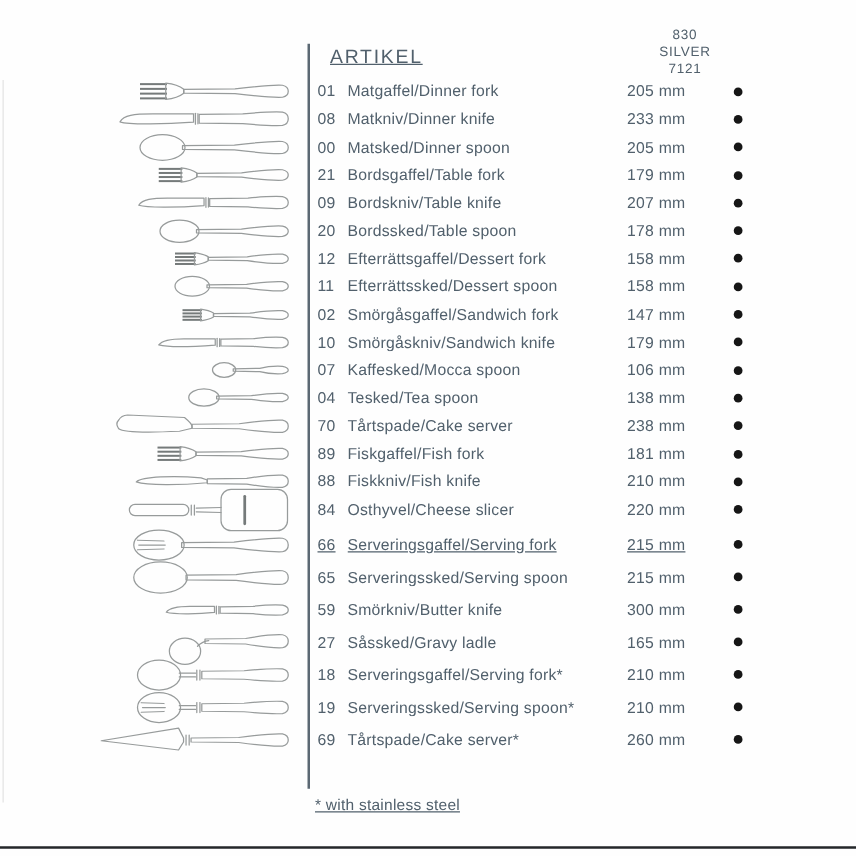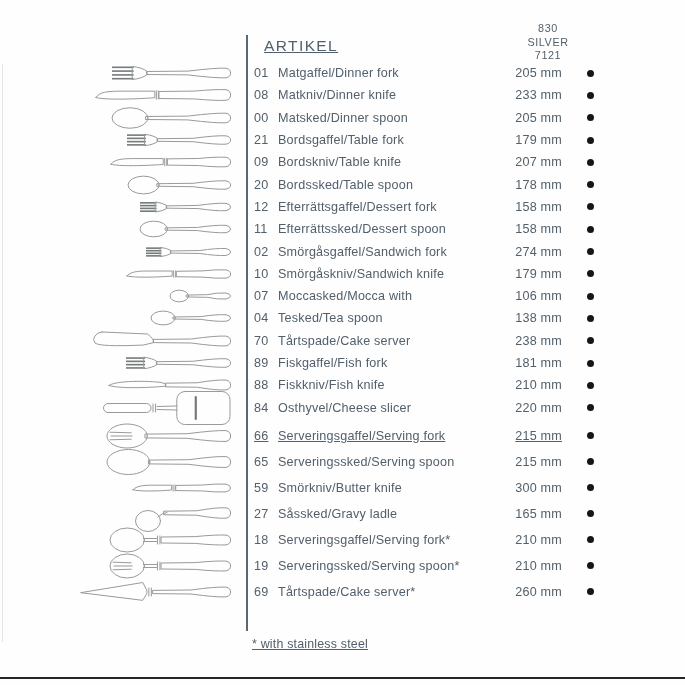--- a/index.html
+++ b/index.html
@@ -26,21 +26,21 @@
     font-size:10.8px;line-height:13.5px;letter-spacing:.6px;color:var(--ink);
   }
   .rows{position:absolute;left:0;top:62px;right:0;}
   .row{display:flex;align-items:center;height:22.3px;padding-right:67px;font-size:12.6px;letter-spacing:.2px;}
   .row:nth-child(n+17){height:26px;}
   .row:nth-child(17){margin-top:4px;text-decoration:underline;}
   .cell-art{flex:0 0 247px;width:247px;position:relative;height:100%;}
   .cell-art svg{position:absolute;right:10px;top:50%;transform:translateY(-50%);overflow:visible;}
   .cell-code{flex:0 0 24px;padding-left:7px;white-space:nowrap;}
   .cell-name{flex:1;white-space:nowrap;overflow:hidden;}
-  .cell-size{flex:0 0 74px;text-align:right;white-space:nowrap;}
+  .cell-size{flex:0 0 74px;text-align:center;white-space:nowrap;}
   .cell-dot{flex:0 0 56px;display:flex;justify-content:center;align-items:center;}
   .dot{width:7px;height:7px;border-radius:50%;background:var(--dot);}
   .footnote{position:absolute;left:252px;top:637px;font-size:12.4px;letter-spacing:.2px;color:var(--ink);text-decoration:underline;}
   .bottom-rule{position:absolute;left:0;top:677px;width:100%;height:2.4px;background:var(--rule);}
 </style>
 </head>
 <body>
 
 <div class="page">
   <div class="page-edge"></div>
@@ -204,21 +204,21 @@
               <rect x="1" y="20.91388888888889" width="15.479999999999999" height="1.6" fill="var(--tine)" stroke="none"></rect>
               <rect x="1" y="23.486111111111114" width="15.479999999999999" height="1.6" fill="var(--tine)" stroke="none"></rect>
               <rect x="1" y="26.058333333333334" width="15.479999999999999" height="1.6" fill="var(--tine)" stroke="none"></rect>
               <path d="M15.479999999999999,18.34166666666667 Q22.36,19.34166666666667 25.8,21.4 L25.8,24.6 Q22.36,26.65833333333333 15.479999999999999,27.65833333333333 Z"></path>
               <path d="M25.8,21.925 L54.900000000000006,21.525000000000002 Q71,19.06 81,19.56 Q85.6,20.56 85.6,23 Q85.6,25.44 81,26.44 Q71,26.94 54.900000000000006,24.474999999999998 L25.8,24.075 Z"></path>
             </g>
           </svg>
         </div>
         <div class="cell-code">02</div>
         <div class="cell-name">Smörgåsgaffel/Sandwich fork</div>
-        <div class="cell-size">274 mm</div>
+        <div class="cell-size">147 mm</div>
         <div class="cell-dot">
           <span class="dot"></span>
         </div>
       </div>
       <div class="row">
         <div class="cell-art">
           <svg width="111" height="46" viewBox="0 0 111 46">
             <g fill="none" stroke="var(--art)" stroke-width="1" stroke-linejoin="round" stroke-linecap="round">
               <path d="M1,24.925 C4,20.725 12,20.025 21,20.025 L46.2,20.025 L46.2,25.1 C29.400000000000002,26.325 8,26.85 1,24.925 Z"></path>
               <line x1="47.7" y1="19.675" x2="47.7" y2="26.325"></line>
@@ -237,21 +237,21 @@
       <div class="row">
         <div class="cell-art">
           <svg width="68" height="46" viewBox="0 0 68 46">
             <g fill="none" stroke="var(--art)" stroke-width="1" stroke-linejoin="round" stroke-linecap="round">
               <ellipse cx="10.299999999999999" cy="23" rx="9.299999999999999" ry="5.828"></ellipse>
               <path d="M17.599999999999998,22.07 L38.8,21.67 Q47,19.524 57,20.024 Q61.6,21.024 61.6,23 Q61.6,24.976 57,25.976 Q47,26.476 38.8,24.33 L17.599999999999998,23.93 Z"></path>
             </g>
           </svg>
         </div>
         <div class="cell-code">07</div>
-        <div class="cell-name">Moccasked/Mocca with</div>
+        <div class="cell-name">Kaffesked/Mocca spoon</div>
         <div class="cell-size">106 mm</div>
         <div class="cell-dot">
           <span class="dot"></span>
         </div>
       </div>
       <div class="row">
         <div class="cell-art">
           <svg width="87" height="46" viewBox="0 0 87 46">
             <g fill="none" stroke="var(--art)" stroke-width="1" stroke-linejoin="round" stroke-linecap="round">
               <ellipse cx="13.15" cy="23" rx="12.15" ry="6.912000000000001"></ellipse>

